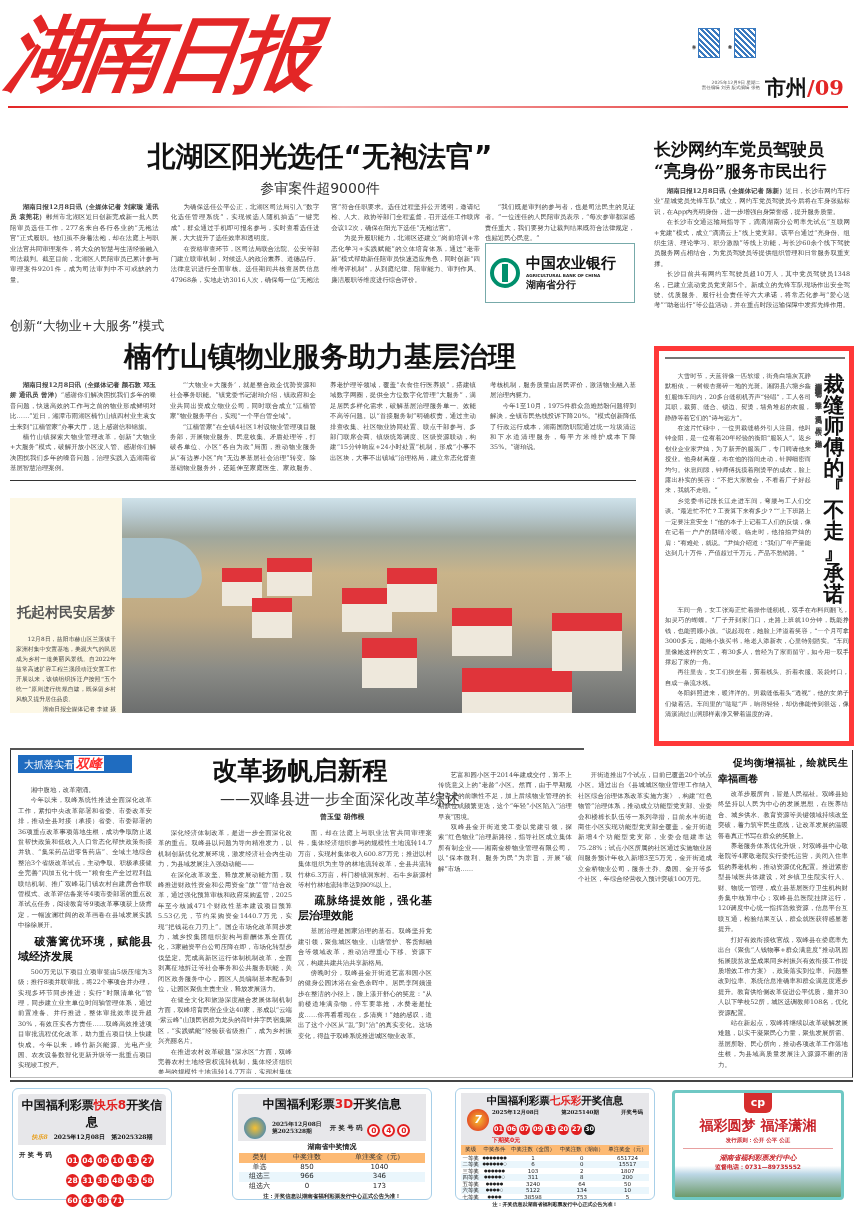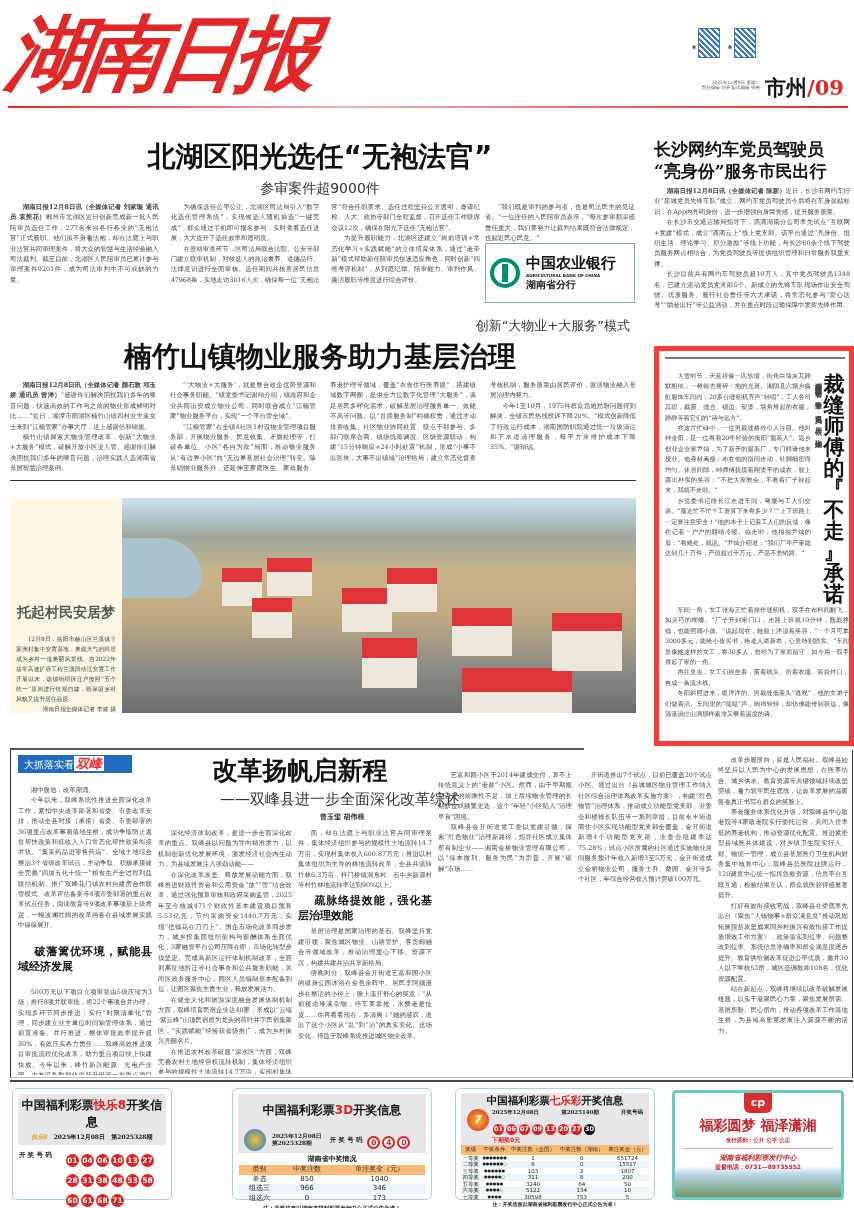--- a/index.html
+++ b/index.html
@@ -72,21 +72,21 @@
 <div class="abs serif" style="left:654px;top:138px;width:196px;font-size:17px;font-weight:bold;line-height:22px;color:#111">
   <div>长沙网约车党员驾驶员</div>
     <div>“亮身份”服务市民出行</div>
 </div>
 <div class="abs body-text" style="left:654px;top:186px;width:196px">
   <p><b>湖南日报12月8日讯（全媒体记者 陈新）</b><span>近日，长沙市网约车行业“星城党员先锋车队”成立，网约车党员驾驶员今后将在车身张贴标识，在App内亮明身份，进一步增强自身荣誉感，提升服务质量。</span></p>
   <p>在长沙市交通运输局指导下，滴滴湖南分公司率先试点“互联网+党建”模式，成立“滴滴云上”线上党支部。该平台通过“亮身份、组织生活、理论学习、积分激励”等线上功能，与长沙60余个线下驾驶员服务网点相结合，为党员驾驶员等提供组织管理和日常服务双重支撑。</p>
   <p>长沙目前共有网约车驾驶员超10万人，其中党员驾驶员1348名，已建立流动党员党支部5个。新成立的先锋车队现场作出安全驾驶、优质服务、履行社会责任等六大承诺，将常态化参与“爱心送考”“助老出行”等公益活动，并在重点时段运输保障中发挥先锋作用。</p>
 </div>
 
-<div class="abs" style="left:10px;top:317px;width:620px;text-align:right;font-size:13px;color:#333">创新“大物业+大服务”模式</div>
+<div class="abs" style="left:10px;top:317px;width:620px;text-align:left;font-size:13px;color:#333">创新“大物业+大服务”模式</div>
 <h1 class="abs head" style="left:10px;top:338px;width:620px;font-size:28px">楠竹山镇物业服务助力基层治理</h1>
 <div class="abs body-text" style="left:10px;top:380px;width:626px;height:100px;column-count:4;column-gap:14px;overflow:hidden">
   <p><b>湖南日报12月8日讯（全媒体记者 颜石敦 邓玉娇 通讯员 曾洋）</b><span>“感谢你们解决困扰我们多年的噪音问题，快速高效的工作与之前的物业形成鲜明对比……”近日，湘潭市雨湖区楠竹山镇四村业主袁女士来到“江楠管家”办事大厅，送上感谢信和锦旗。</span></p>
   <p>楠竹山镇探索大物业管理改革，创新“大物业+大服务”模式，破解开放小区没人管、感谢你们解决困扰我们多年的噪音问题，治理实践入选湖南省基层智慧治理案例。</p>
   <p>“‘大物业+大服务’，就是整合政企优势资源和社会事务职能。”镇党委书记谢珀介绍，镇政府和企业共同出资成立物业公司，同时联合成立“江楠管家”物业服务平台，实现“一个平台管全域”。</p>
   <p>“江楠管家”在全镇4社区1村设物业管理项目服务部，开展物业服务、民意收集、矛盾处理等，打破各单位、小区“各自为政”局面，推动物业服务从“有边界小区”向“无边界基层社会治理”转变。除基础物业服务外，还延伸至家庭医生、家政服务、养老护理等领域，覆盖“衣食住行医养娱”，搭建镇域数字网圈，提供全方位数字化管理“大服务”，满足居民多样化需求，破解基层治理服务单一、效能不高等问题。以“首接服务制”明确权责，通过主动排查收集、社区物业协同处置、联点干部参与、多部门联席会商、镇级统筹调度、区级资源联动，构建“15分钟响应+24小时处置”机制，形成“小事不出区块，大事不出镇域”治理格局，建立常态化督查考核机制，服务质量由居民评价，激活物业融入基层治理内驱力。</p>
   <p>今年1至10月，1975件群众急难愁盼问题得到解决，全镇市民热线投诉下降20%。“模式创新降低了行政运行成本，湖南国防职院通过统一垃圾清运和下水道清理服务，每平方米维护成本下降35%。”谢珀说。</p>
 </div>
 <div class="abs" style="left:10px;top:480px;width:626px;height:1px;background:#333"></div>
 
@@ -156,21 +156,21 @@
 <div class="abs" style="left:18px;top:755px;width:114px;height:18px;background:#1f6cc0;color:#fff;font-size:10px;line-height:18px;padding-left:6px">
   <span class="serif">大抓落实看</span><span class="serif" style="color:#ff2b2b;font-weight:bold;font-style:italic;font-size:13px;background:#fff;padding:0 2px">双峰</span>
 </div>
 <h1 class="abs head" style="left:150px;top:754px;width:300px;font-size:25px;text-align:center">改革扬帆启新程</h1>
 <div class="abs" style="left:220px;top:790px;width:270px;font-size:15px;color:#333">——双峰县进一步全面深化改革综述</div>
 <div class="abs" style="left:320px;top:812px;font-size:7px;font-weight:bold;color:#333">曾玉玺 胡伟根</div>
 
 <div class="abs body-text" style="left:18px;top:785px;width:134px;height:290px;overflow:hidden">
   <p>湘中腹地，改革潮涌。</p>
   <p>今年以来，双峰系统性推进全面深化改革工作，紧扣中央改革部署和省委、市委改革安排，推动全县对接（承接）省委、市委部署的36项重点改革事项落地生根，成功争取防止返贫帮扶政策和低收入人口常态化帮扶政策衔接并轨、“集采药品进零售药店”、全域土地综合整治3个省级改革试点，主动争取、积极承接健全完善“四加五化十统一”粮食生产全过程利益联结机制、推广双峰花门镇农村自建房合作联管模式、改革评估备案等4项市委部署的重点改革试点任务，阅读教育等9项改革事项获上级肯定，一幅波澜壮阔的改革画卷在县域发展实践中徐徐展开。</p>
-  <div class="serif" style="font-size:11px;font-weight:bold;color:#111;line-height:15px;margin:13px 0;text-indent:1.5em">破藩篱优环境，赋能县域经济发展</div>
+  <div class="serif" style="font-size:11px;font-weight:bold;color:#111;line-height:15px;margin:3px 0;text-indent:1.5em">破藩篱优环境，赋能县域经济发展</div>
   <p>500万元以下项目立项审签由5级压缩为3级；推行8项并联审批，将22个事项合并办理，实现多环节同步推进；实行“时限清单化”管理，同步建立业主单位时间轴管理体系，通过前置准备、并行推进，整体审批效率提升超30%，有效压实各方责任……双峰高效推进项目审批流程优化改革，助力重点项目快上快建快成。今年以来，峰竹新兴能源、光电产业园、农友设备数智化更新升级等一批重点项目实现竣工投产。</p>
 </div>
 <div class="abs body-text" style="left:158px;top:828px;width:134px;height:246px;overflow:hidden">
   <p>深化经济体制改革，是进一步全面深化改革的重点。双峰县以问题为导向精准发力，以机制创新优化发展环境，激发经济社会内生动力，为县域发展注入强劲动能——</p>
   <p>在深化改革攻坚、释放发展动能方面，双峰推进财政性资金和公用资金“放”“管”结合改革，通过强化预算审核和政府采购监管，2025年至今核减471个财政性基本建设项目预算5.53亿元，节约采购资金1440.7万元，实现“把钱花在刀刃上”。国企市场化改革同步发力，城乡投集团组织架构与薪酬体系全面优化，3家融资平台公司压降在即，市场化转型步伐坚定。完成高新区运行体制机制改革，全面剥离征地拆迁等社会事务和公共服务职能，关闭区政务服务中心，园区人员编制基本配备到位，让园区聚焦主责主业，释放发展活力。</p>
   <p>在健全文化和旅游深度融合发展体制机制方面，双峰培育民宿企业达40家，形成以“云端·紫云峰”山顶民宿群为龙头的荷叶井字民宿集聚区，“实践赋能”经验获省级推广，成为乡村振兴亮丽名片。</p>
   <p>在推进农村改革破题“深水区”方面，双峰完善农村土地经营权流转机制，集体经济组织参与的规模性土地流转14.7万亩，实现村集体收入600.87万元；推进以村集体组织为主导的林地流转改革，全县共流转竹林6.3万亩，梓门桥镇洞东村、石牛乡新源村等村竹林地流转率达到90%以上。建立区域农业公共品牌维护管理机制，统筹安排300万元用于农产品品牌培育，“宝味青树坪米粉”“双峰油菜薹”等公共品牌崭露头角。全域土地综合整治改革计划总投资13亿元，为农业现代化夯基垒台。</p>
 </div>
 <div class="abs body-text" style="left:298px;top:828px;width:134px;height:246px;overflow:hidden">
   <p>面，却在法庭上与职业法官共同审理案件，集体经济组织参与的规模性土地流转14.7万亩，实现村集体收入600.87万元；推进以村集体组织为主导的林地流转改革，全县共流转竹林6.3万亩，梓门桥镇洞东村、石牛乡新源村等村竹林地流转率达到90%以上。</p>
@@ -179,20 +179,21 @@
   <p>傍晚时分，双峰县金开街道艺富和园小区的健身公园沐浴在金色余晖中。居民李阿姨漫步在整洁的小径上，脸上漾开舒心的笑意：“从前楼道堆满杂物，停车要靠抢，水费老是扯皮……你再看看现在，多清爽！”她的感叹，道出了这个小区从“乱”到“治”的真实变化。这场变化，得益于双峰系统推进城区物业改革。</p>
 </div>
 <div class="abs body-text" style="left:438px;top:770px;width:134px;height:304px;overflow:hidden">
   <p>艺富和园小区于2014年建成交付，算不上传统意义上的“老龄”小区。然而，由于早期规划设计的前瞻性不足，加上后续物业管理的长期缺位或频繁更迭，这个“年轻”小区陷入“治理早衰”困境。</p>
   <p>双峰县金开街道党工委以党建引领，探索“红色物业”治理新路径，指导社区成立集体所有制企业——湘南金桥物业管理有限公司，以“保本微利、服务为民”为宗旨，开展“破解”市场……</p>
 </div>
 <div class="abs body-text" style="left:578px;top:770px;width:134px;height:304px;overflow:hidden">
   <p>开街道推出7个试点，目前已覆盖20个试点小区。通过出台《县城城区物业管理工作纳入社区综合治理体系改革实施方案》，构建“红色物管”治理体系，推动成立功能型党支部、业委会和楼栋长队伍等一系列举措，目前永丰街道商住小区实现功能型党支部全覆盖，金开街道新增4个功能型党支部，业委会组建率达75.28%；试点小区所属的社区通过实施物业居间服务预计年收入新增3至5万元，金开街道成立金桥物业公司，服务土乔、桑园、金开等多个社区，年综合经营收入预计突破100万元。</p>
 </div>
 <div class="abs body-text" style="left:718px;top:755px;width:130px;height:320px;overflow:hidden">
+  <div class="serif" style="font-size:10px;font-weight:bold;color:#111;line-height:16px;margin-bottom:2px;text-indent:1.5em">促均衡增福祉，绘就民生幸福画卷</div>
   <p>改革步履所向，皆是人民福祉。双峰县始终坚持以人民为中心的发展思想，在医养结合、城乡供水、教育资源等关键领域持续改坚突破，着力筑牢民生底线，让改革发展的温暖答卷真正书写在群众的笑脸上。</p>
   <p>养老服务体系优化升级，对双峰县中心敬老院等4家敬老院实行委托运营，关闭入住率低的养老机构，推动资源优化配置。推进紧密型县域医共体建设，对乡镇卫生院实行人、财、物统一管理，成立县基层医疗卫生机构财务集中核算中心；双峰县总医院挂牌运行，120调度中心统一指挥急救资源，信息平台互联互通，检验结果互认，群众就医获得感显著提升。</p>
   <p>打好有效衔接收官战，双峰县在娄底率先出台《聚焦“人钱物事+群众满意度”推动巩固拓展脱贫攻坚成果同乡村振兴有效衔接工作提质增效工作方案》，政策落实到位率、问题整改到位率、系统信息准确率和群众满意度逐步提升。教育供给侧改革促进公平优质，撤并30人以下学校52所，城区选调教师108名，优化资源配置。</p>
   <p>站在新起点，双峰将继续以改革破解发展难题，以实干凝聚民心力量，聚焦发展所需、基层所盼、民心所向，推动各项改革工作落地生根，为县域高质量发展注入源源不断的活力。</p>
 </div>
 
 <div class="abs" style="left:10px;top:1080px;width:843px;height:2px;background:#444"></div>
 
 <div class="abs lotto" style="left:12px;top:1088px;width:160px;height:112px">
   <div class="ltitle" style="margin:5px 5px 0;border-radius:4px 4px 0 0;font-size:12px;padding:3px 0 0">
@@ -205,21 +206,21 @@
       <span class="ball">01</span><span class="ball">04</span><span class="ball">06</span><span class="ball">10</span><span class="ball">13</span><span class="ball">27</span><span class="ball">28</span><span class="ball">31</span><span class="ball">38</span><span class="ball">48</span><span class="ball">53</span><span class="ball">58</span><span class="ball">60</span><span class="ball">61</span><span class="ball">68</span><span class="ball">71</span>
     </div>
   </div>
   <div style="padding:0 6px">
     <span class="ball">73</span><span class="ball">74</span><span class="ball">77</span><span class="ball">79</span>
   </div>
   <div style="font-size:5.5px;font-weight:bold;text-align:center;margin-top:3px">注：开奖信息以湖南省福利彩票发行中心正式公告为准！</div>
 </div>
 
 <div class="abs lotto" style="left:232px;top:1088px;width:200px;height:112px">
-  <div class="ltitle" style="margin:5px 5px 0;font-size:12px;padding:8px 0">
+  <div class="ltitle" style="margin:5px 5px 0;font-size:12px;padding:2px 0">
     <span>中国福利彩票</span><span style="color:#e22020">3D</span><span>开奖信息</span>
   </div>
   <div style="display:flex;align-items:center;padding:2px 6px;background:#e7e7ea;margin:0 5px">
     <div style="width:22px;height:22px;border-radius:50%;background:radial-gradient(#f6c030,#1b7bd4);margin-right:6px"></div>
     <div class="serif" style="font-size:5.8px;font-weight:bold;line-height:7px">
         <div>2025年12月08日</div>
         <div>第2025328期</div>
       </div>
     <div style="font-size:6.5px;font-weight:bold;margin-left:8px">开 奖 号 码</div>
     <div style="margin-left:4px">

